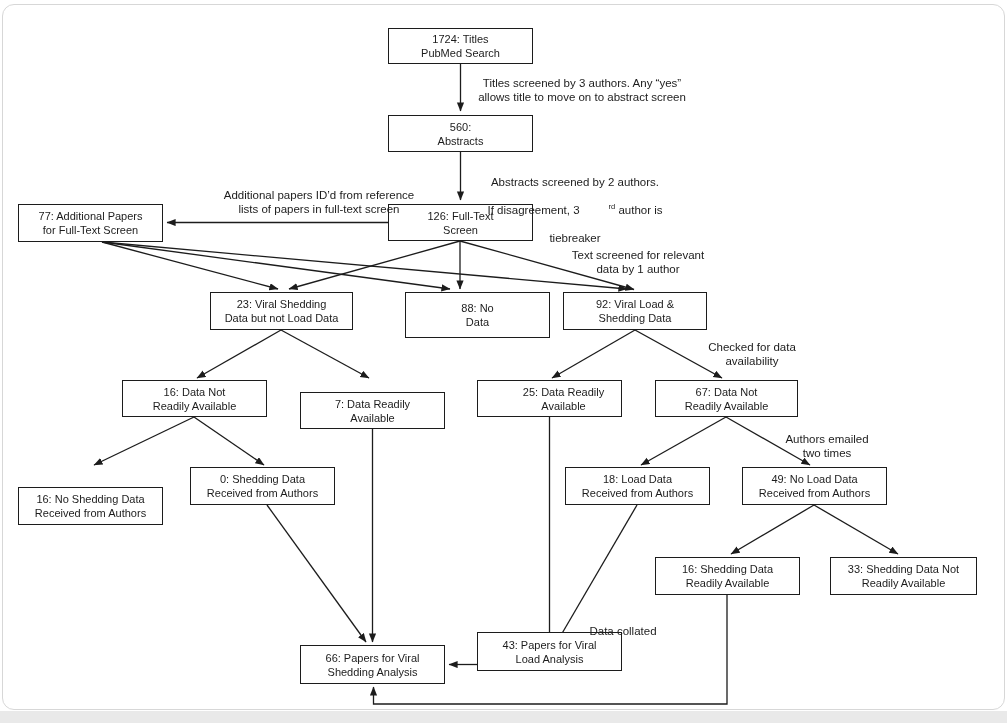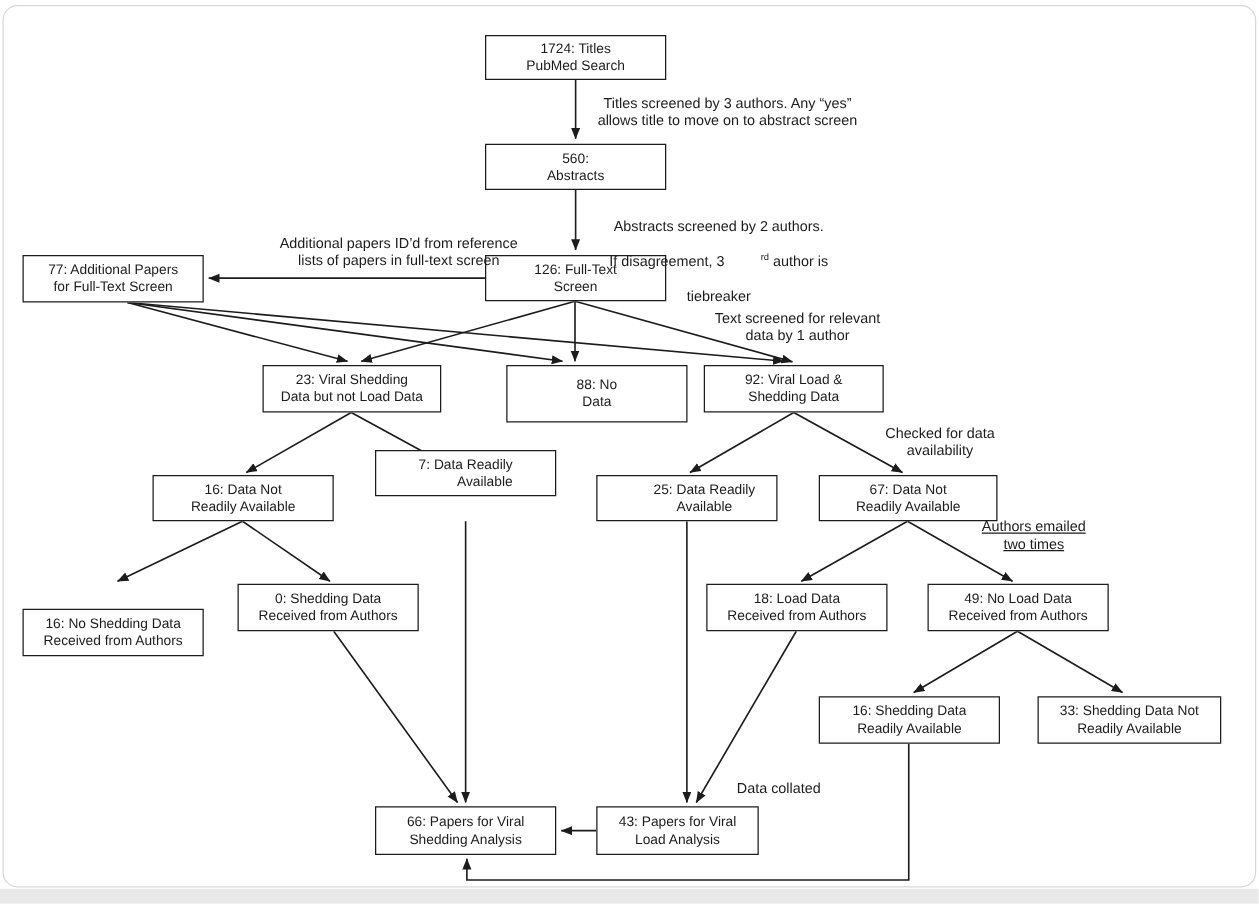--- a/index.html
+++ b/index.html
@@ -79,51 +79,51 @@
 <div class="node" style="left:388px;top:204px;width:145px;height:37px;">126: Full-Text
 Screen</div>
 <div class="node" style="left:210px;top:292px;width:143px;height:38px;">23: Viral Shedding
 Data but not Load Data</div>
 <div class="node" style="left:405px;top:292px;width:145px;height:46px;">88: No
 Data</div>
 <div class="node" style="left:563px;top:292px;width:144px;height:38px;">92: Viral Load &amp;
 Shedding Data</div>
 <div class="node" style="left:122px;top:380px;width:145px;height:37px;">16: Data Not
 Readily Available</div>
-<div class="node" style="left:300px;top:360px;width:145px;height:37px;text-align:right;">7: Data Readily
+<div class="node" style="left:300px;top:392px;width:145px;height:37px;">7: Data Readily
 Available</div>
 <div class="node" style="left:477px;top:380px;width:145px;height:37px;padding-left:28px;">25: Data Readily
 Available</div>
 <div class="node" style="left:655px;top:380px;width:143px;height:37px;">67: Data Not
 Readily Available</div>
 <div class="node" style="left:18px;top:487px;width:145px;height:38px;">16: No Shedding Data
 Received from Authors</div>
 <div class="node" style="left:190px;top:467px;width:145px;height:38px;">0: Shedding Data
 Received from Authors</div>
 <div class="node" style="left:565px;top:467px;width:145px;height:38px;">18: Load Data
 Received from Authors</div>
 <div class="node" style="left:742px;top:467px;width:145px;height:38px;">49: No Load Data
 Received from Authors</div>
 <div class="node" style="left:655px;top:557px;width:145px;height:38px;">16: Shedding Data
 Readily Available</div>
 <div class="node" style="left:830px;top:557px;width:147px;height:38px;">33: Shedding Data Not
 Readily Available</div>
 <div class="node" style="left:300px;top:645px;width:145px;height:39px;">66: Papers for Viral
 Shedding Analysis</div>
-<div class="node" style="left:477px;top:645px;width:130px;height:39px;">43: Papers for Viral
+<div class="node" style="left:477px;top:632px;width:145px;height:39px;">43: Papers for Viral
 Load Analysis</div>
 
 <div class="note" style="left:582px;top:76px;">Titles screened by 3 authors. Any “yes”
 allows title to move on to abstract screen</div>
 <div class="note" style="left:575px;top:161px;">
   <span>Abstracts screened by 2 authors.</span><br>
   <span>If disagreement, 3</span><sup>rd</sup><span> author is</span><br>
   <span>tiebreaker</span>
 </div>
 <div class="note" style="left:279px;top:188px;margin-left:40px;">Additional papers ID’d from reference
 lists of papers in full-text screen</div>
 <div class="note" style="left:638px;top:248px;">Text screened for relevant
 data by 1 author</div>
 <div class="note" style="left:752px;top:340px;">Checked for data
 availability</div>
-<div class="note" style="left:827px;top:415px;text-decoration:underline;">Authors emailed
+<div class="note" style="left:827px;top:432px;">Authors emailed
 two times</div>
 <div class="note" style="left:623px;top:624px;">Data collated</div>
 
 </body></html>

